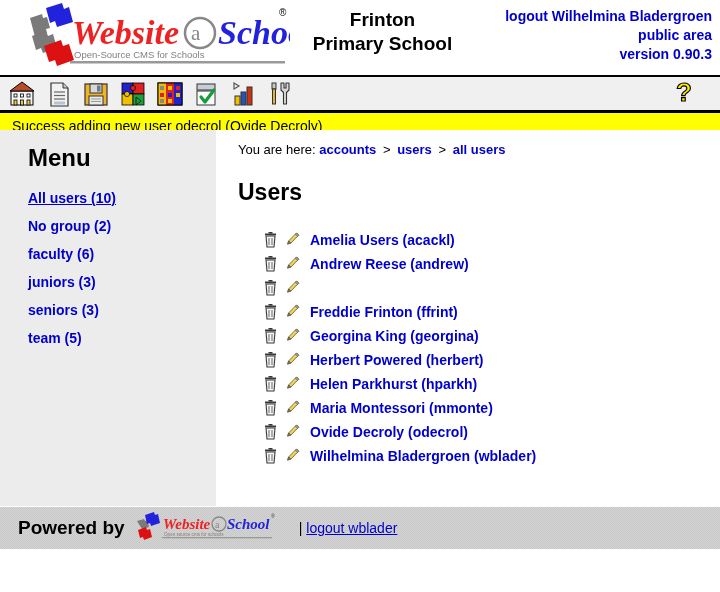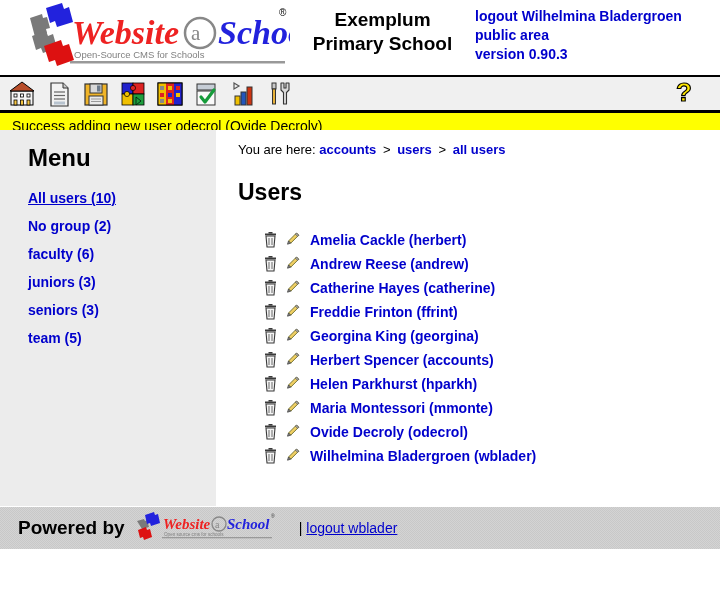--- a/index.html
+++ b/index.html
@@ -47,22 +47,23 @@
     font-size: 19px;
     font-weight: bold;
     color: #000000;
     line-height: 24px;
     padding-top: 8px;
     letter-spacing: 0px;
   }
 
   #header-right {
     flex: 1 1 auto;
-    text-align: left;
+    text-align: right;
     padding-top: 7px;
+    padding-right: 8px;
     line-height: 19px;
   }
   #header-right .hr-line {
     font-size: 14px;
     font-weight: bold;
     color: #0000cc;
     display: block;
     white-space: nowrap;
   }
   #header-right a.hr-line {
@@ -269,21 +270,21 @@
 
         <text x="279" y="16" font-family="'Liberation Sans',sans-serif" font-size="10" fill="#000000">®</text>
 
         <text x="74" y="58" font-family="'Liberation Sans',sans-serif" font-size="9.5" fill="#808080">Open-Source CMS for Schools</text>
 
         <rect x="70" y="61" width="215" height="2.5" fill="#999999"></rect>
       </svg>
     </div>
 
     <div id="school-title">
-      <div>Exemplum</div>
+      <div>Frinton</div>
       <div>Primary School</div>
     </div>
 
     <div id="header-right">
       <a href="#" class="hr-line">logout Wilhelmina Bladergroen</a>
       <span class="hr-line">public area</span>
       <span class="hr-line">version 0.90.3</span>
     </div>
   </div>
 
@@ -407,21 +408,21 @@
               <rect x="5.5" y="0" width="4" height="1.6" fill="#3a3a3a"></rect>
               <path d="M3 4 h9 l-1 11 h-7 z" fill="#f4f4f4" stroke="#3a3a3a" stroke-width="1.1"></path>
               <line x1="6" y1="6" x2="6" y2="13" stroke="#6a6a6a" stroke-width="1"></line>
               <line x1="9" y1="6" x2="9" y2="13" stroke="#6a6a6a" stroke-width="1"></line>
             </svg>
             <svg class="row-icon" viewBox="0 0 15 16">
               <path d="M11.5 1 l2.2 2.2 -8 8 -2.2 -2.2 z" fill="#f0cf63" stroke="#6a6a2a" stroke-width="0.9"></path>
               <path d="M11.5 1 l2.2 2.2 -1.1 1.1 -2.2 -2.2 z" fill="#b9b9b9" stroke="#555" stroke-width="0.8"></path>
               <path d="M3.5 9 l2.2 2.2 -3.2 1 z" fill="#8a8a8a" stroke="#444" stroke-width="0.8"></path>
             </svg>
-            <a href="#" class="user-link">Amelia Cackle (herbert)</a>
+            <a href="#" class="user-link">Amelia Users (acackl)</a>
           </div>
           <div class="user-row">
             <svg class="row-icon" viewBox="0 0 15 16">
               <rect x="2" y="1.5" width="11" height="1.8" fill="#3a3a3a"></rect>
               <rect x="5.5" y="0" width="4" height="1.6" fill="#3a3a3a"></rect>
               <path d="M3 4 h9 l-1 11 h-7 z" fill="#f4f4f4" stroke="#3a3a3a" stroke-width="1.1"></path>
               <line x1="6" y1="6" x2="6" y2="13" stroke="#6a6a6a" stroke-width="1"></line>
               <line x1="9" y1="6" x2="9" y2="13" stroke="#6a6a6a" stroke-width="1"></line>
             </svg>
             <svg class="row-icon" viewBox="0 0 15 16">
@@ -437,21 +438,20 @@
               <rect x="5.5" y="0" width="4" height="1.6" fill="#3a3a3a"></rect>
               <path d="M3 4 h9 l-1 11 h-7 z" fill="#f4f4f4" stroke="#3a3a3a" stroke-width="1.1"></path>
               <line x1="6" y1="6" x2="6" y2="13" stroke="#6a6a6a" stroke-width="1"></line>
               <line x1="9" y1="6" x2="9" y2="13" stroke="#6a6a6a" stroke-width="1"></line>
             </svg>
             <svg class="row-icon" viewBox="0 0 15 16">
               <path d="M11.5 1 l2.2 2.2 -8 8 -2.2 -2.2 z" fill="#f0cf63" stroke="#6a6a2a" stroke-width="0.9"></path>
               <path d="M11.5 1 l2.2 2.2 -1.1 1.1 -2.2 -2.2 z" fill="#b9b9b9" stroke="#555" stroke-width="0.8"></path>
               <path d="M3.5 9 l2.2 2.2 -3.2 1 z" fill="#8a8a8a" stroke="#444" stroke-width="0.8"></path>
             </svg>
-            <a href="#" class="user-link">Catherine Hayes (catherine)</a>
           </div>
           <div class="user-row">
             <svg class="row-icon" viewBox="0 0 15 16">
               <rect x="2" y="1.5" width="11" height="1.8" fill="#3a3a3a"></rect>
               <rect x="5.5" y="0" width="4" height="1.6" fill="#3a3a3a"></rect>
               <path d="M3 4 h9 l-1 11 h-7 z" fill="#f4f4f4" stroke="#3a3a3a" stroke-width="1.1"></path>
               <line x1="6" y1="6" x2="6" y2="13" stroke="#6a6a6a" stroke-width="1"></line>
               <line x1="9" y1="6" x2="9" y2="13" stroke="#6a6a6a" stroke-width="1"></line>
             </svg>
             <svg class="row-icon" viewBox="0 0 15 16">
@@ -482,21 +482,21 @@
               <rect x="5.5" y="0" width="4" height="1.6" fill="#3a3a3a"></rect>
               <path d="M3 4 h9 l-1 11 h-7 z" fill="#f4f4f4" stroke="#3a3a3a" stroke-width="1.1"></path>
               <line x1="6" y1="6" x2="6" y2="13" stroke="#6a6a6a" stroke-width="1"></line>
               <line x1="9" y1="6" x2="9" y2="13" stroke="#6a6a6a" stroke-width="1"></line>
             </svg>
             <svg class="row-icon" viewBox="0 0 15 16">
               <path d="M11.5 1 l2.2 2.2 -8 8 -2.2 -2.2 z" fill="#f0cf63" stroke="#6a6a2a" stroke-width="0.9"></path>
               <path d="M11.5 1 l2.2 2.2 -1.1 1.1 -2.2 -2.2 z" fill="#b9b9b9" stroke="#555" stroke-width="0.8"></path>
               <path d="M3.5 9 l2.2 2.2 -3.2 1 z" fill="#8a8a8a" stroke="#444" stroke-width="0.8"></path>
             </svg>
-            <a href="#" class="user-link">Herbert Spencer (accounts)</a>
+            <a href="#" class="user-link">Herbert Powered (herbert)</a>
           </div>
           <div class="user-row">
             <svg class="row-icon" viewBox="0 0 15 16">
               <rect x="2" y="1.5" width="11" height="1.8" fill="#3a3a3a"></rect>
               <rect x="5.5" y="0" width="4" height="1.6" fill="#3a3a3a"></rect>
               <path d="M3 4 h9 l-1 11 h-7 z" fill="#f4f4f4" stroke="#3a3a3a" stroke-width="1.1"></path>
               <line x1="6" y1="6" x2="6" y2="13" stroke="#6a6a6a" stroke-width="1"></line>
               <line x1="9" y1="6" x2="9" y2="13" stroke="#6a6a6a" stroke-width="1"></line>
             </svg>
             <svg class="row-icon" viewBox="0 0 15 16">

